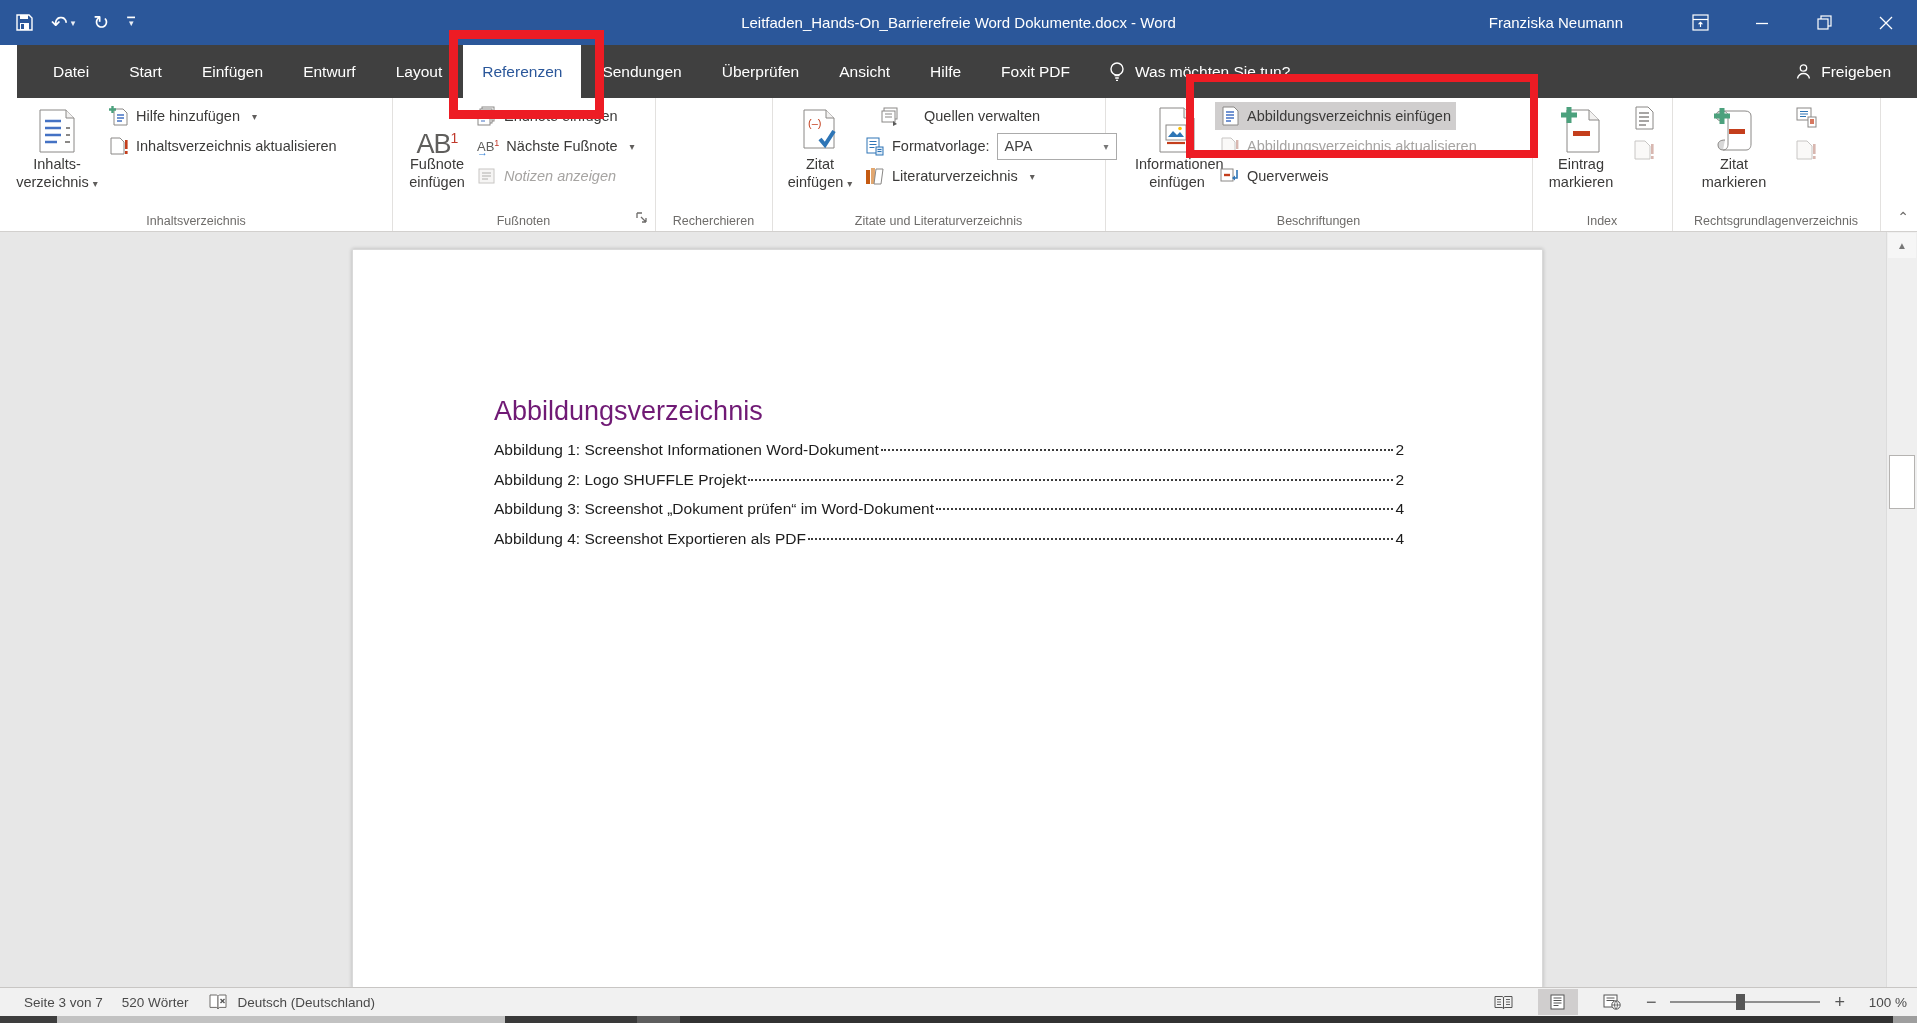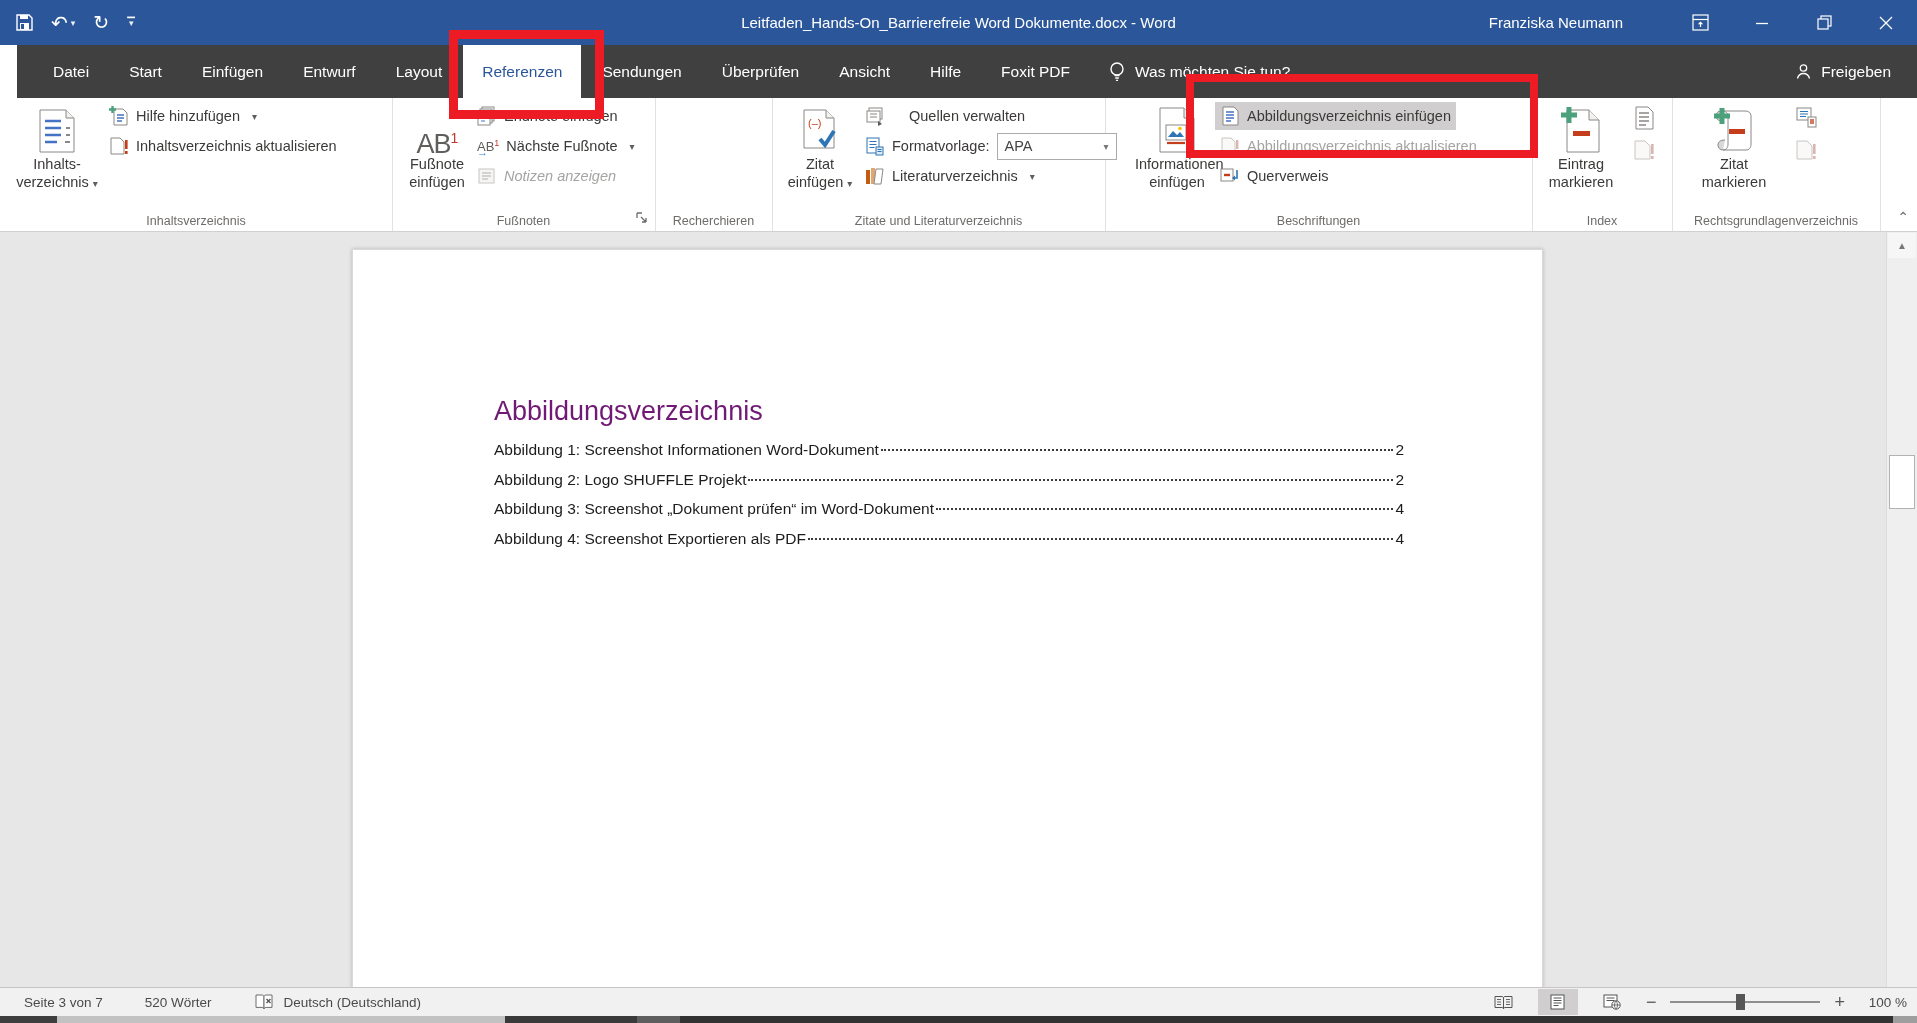--- a/index.html
+++ b/index.html
@@ -51,21 +51,21 @@
   .doc-heading{position:absolute;left:141px;top:146px;font-size:27px;color:#701a75;}
   .toc{position:absolute;left:141px;top:191px;width:910px;font-size:15.5px;color:#1c1c1c;}
   .toc-row{display:flex;align-items:baseline;height:29.5px;}
   .leader{flex:1;border-bottom:2px dotted #3c3c3c;margin:0 2px;transform:translateY(-4px);}
   .vscroll{position:absolute;right:0;top:232px;bottom:35px;width:30px;background:#EFEFEF;border-left:1px solid #DCDCDC;}
   .vs-up{position:absolute;top:1px;left:1px;right:1px;height:25px;background:#F6F6F6;color:#777;font-size:10px;display:flex;align-items:center;justify-content:center;}
   .vs-thumb{position:absolute;top:223px;left:2px;right:2px;height:52px;background:#fff;border:1px solid #B5B3B1;}
 
   
   .statusbar{position:absolute;left:0;right:0;bottom:7px;height:28px;background:#F1F1F1;border-top:1px solid #C8C6C4;display:flex;align-items:center;font-size:13.5px;color:#4A4A4A;}
-  .sb-left{display:flex;align-items:center;gap:42px;padding-left:24px;}
+  .sb-left{display:flex;align-items:center;gap:19px;padding-left:24px;}
   .sb-right{margin-left:auto;display:flex;align-items:center;gap:14px;padding-right:10px;}
   .viewbtn{width:40px;height:26px;display:flex;align-items:center;justify-content:center;}
   .viewbtn.sel{background:#D0CECE;}
   .zoom-track{position:relative;width:150px;height:2px;background:#8F8F8F;}
   .zoom-thumb{position:absolute;left:66px;top:-7px;width:9px;height:16px;background:#565656;}
   .zoom-sign{font-size:18px;color:#555;line-height:1;}
   .zoom-pct{min-width:48px;text-align:right;}
 
   
   .bottomstrip{position:absolute;left:0;right:0;bottom:0;height:7px;background:#3A3A3A;}
@@ -237,21 +237,21 @@
         <div class="bicon">
           <svg width="36" height="44" viewBox="0 0 36 44">
               <path d="M2 1h22l8 8v30H2z" fill="#fff" stroke="#8A8886"></path>
               <path d="M24 1v8h8" fill="#F3F2F1" stroke="#8A8886"></path>
               <text x="6" y="18" font-size="11" fill="#C43E1C" font-family="sans-serif">(–)</text>
               <path d="M18 30l5 6 9-14" stroke="#2E75B6" stroke-width="4" fill="none"></path>
             </svg>
         </div>
         <div class="blabel"><span>Zitat</span><br><span class="bigcaret">einfügen</span></div>
       </div>
-      <div class="rowbtn" style="left:88px;top:4px;gap:24px;">
+      <div class="rowbtn" style="left:103px;top:4px;gap:24px;">
         <svg width="20" height="20" viewBox="0 0 20 20">
             <rect x="4" y="2" width="13" height="11" fill="#fff" stroke="#8A8886"></rect>
             <rect x="2" y="5" width="13" height="11" fill="#fff" stroke="#8A8886"></rect>
             <path d="M5 8h7M5 11h7" stroke="#8A8886" stroke-width="1.2"></path>
             <path d="M13 15l4 3-4 2z" fill="#5A5A5A"></path>
           </svg>
         <span>Quellen verwalten</span>
       </div>
       <div class="rowbtn" style="left:88px;top:34px;">
         <svg width="20" height="20" viewBox="0 0 20 20">

